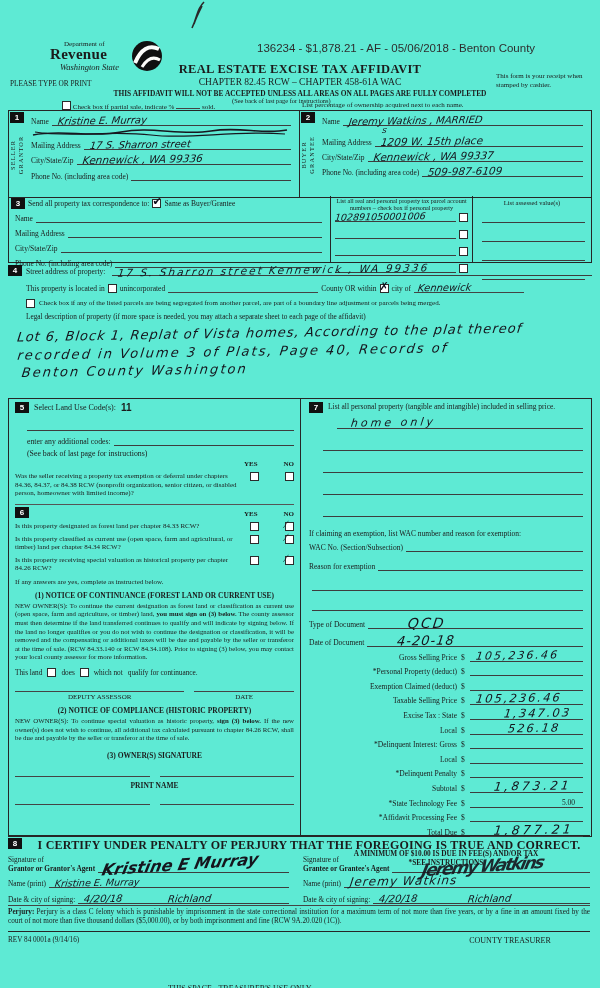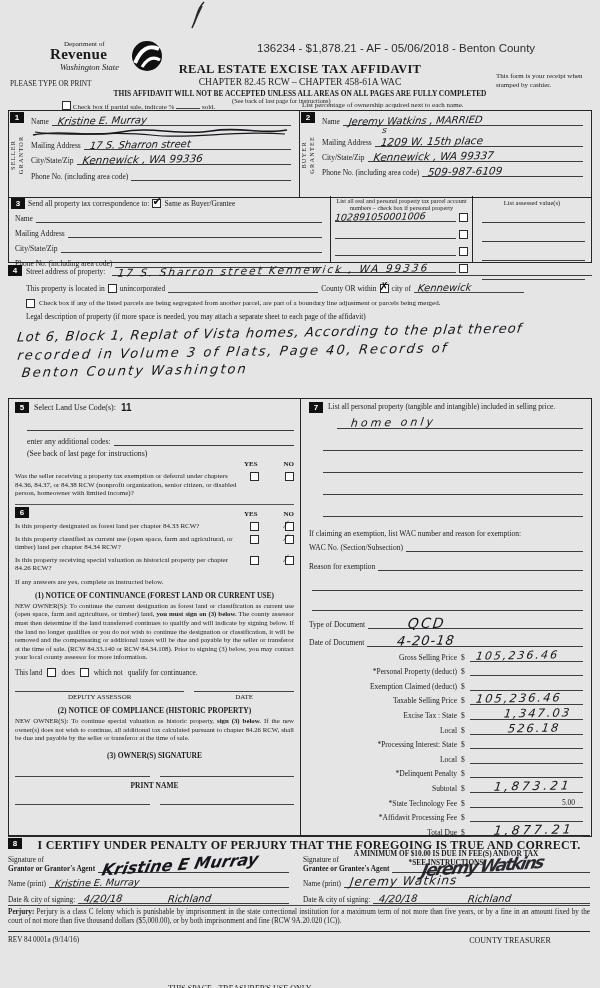--- a/index.html
+++ b/index.html
@@ -1,16 +1,16 @@
 <!DOCTYPE html>
 <html><head>
 <meta charset="utf-8">
 <style>
   html,body{margin:0;padding:0;}
-  #page{position:relative;width:600px;height:988px;background:#e5e5e5;color:#1b1b1b;
+  #page{position:relative;width:600px;height:988px;background:#5eead4;color:#1b1b1b;
         font-family:"Liberation Serif",serif;overflow:hidden;}
   .abs{position:absolute;}
   .sans{font-family:"Liberation Sans",sans-serif;}
   .b{font-weight:bold;}
   .ctr{text-align:center;}
   .hw{font-family:"DejaVu Sans",sans-serif;font-style:italic;color:#15151d;
       display:inline-block;transform:skewX(-8deg) rotate(-1deg);white-space:nowrap;}
   .sig{font-family:"DejaVu Sans",sans-serif;font-style:italic;font-weight:600;color:#15151d;
       display:inline-block;transform:rotate(-4deg) skewX(-16deg);white-space:nowrap;}
   .badge{display:inline-flex;align-items:center;justify-content:center;width:14px;height:11px;
@@ -410,21 +410,21 @@
           </span>
         </div>
       <div class="feerow">
           <span class="feelabel">Local</span>
           <span class="dollar">$</span>
           <span class="uline">
             <span class="hw" style="font-size:11.5px;left:38px;letter-spacing:2px;">526.18</span>
           </span>
         </div>
       <div class="feerow">
-          <span class="feelabel">*Processing Interest: State</span>
+          <span class="feelabel">*Delinquent Interest: Gross</span>
           <span class="dollar">$</span>
           <span class="uline"></span>
         </div>
       <div class="feerow">
           <span class="feelabel">Local</span>
           <span class="dollar">$</span>
           <span class="uline"></span>
         </div>
       <div class="feerow">
           <span class="feelabel">*Delinquent Penalty</span>

